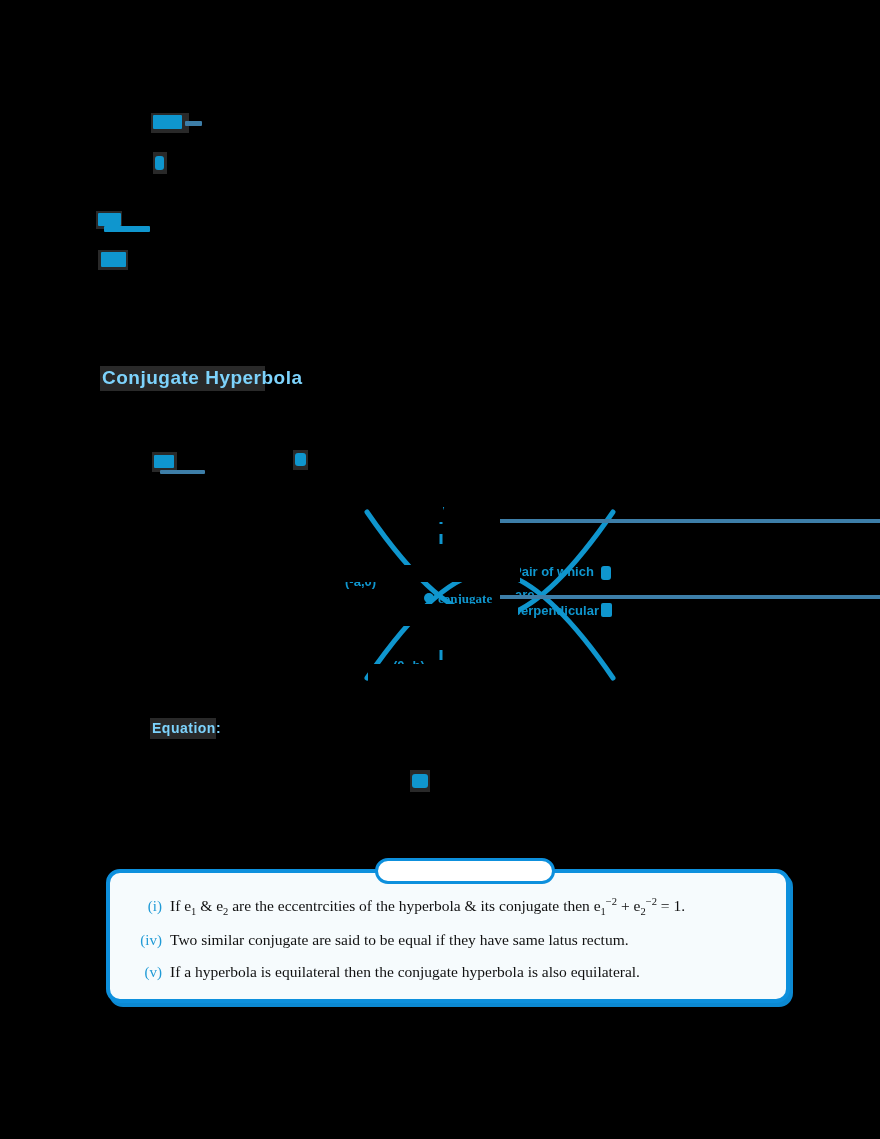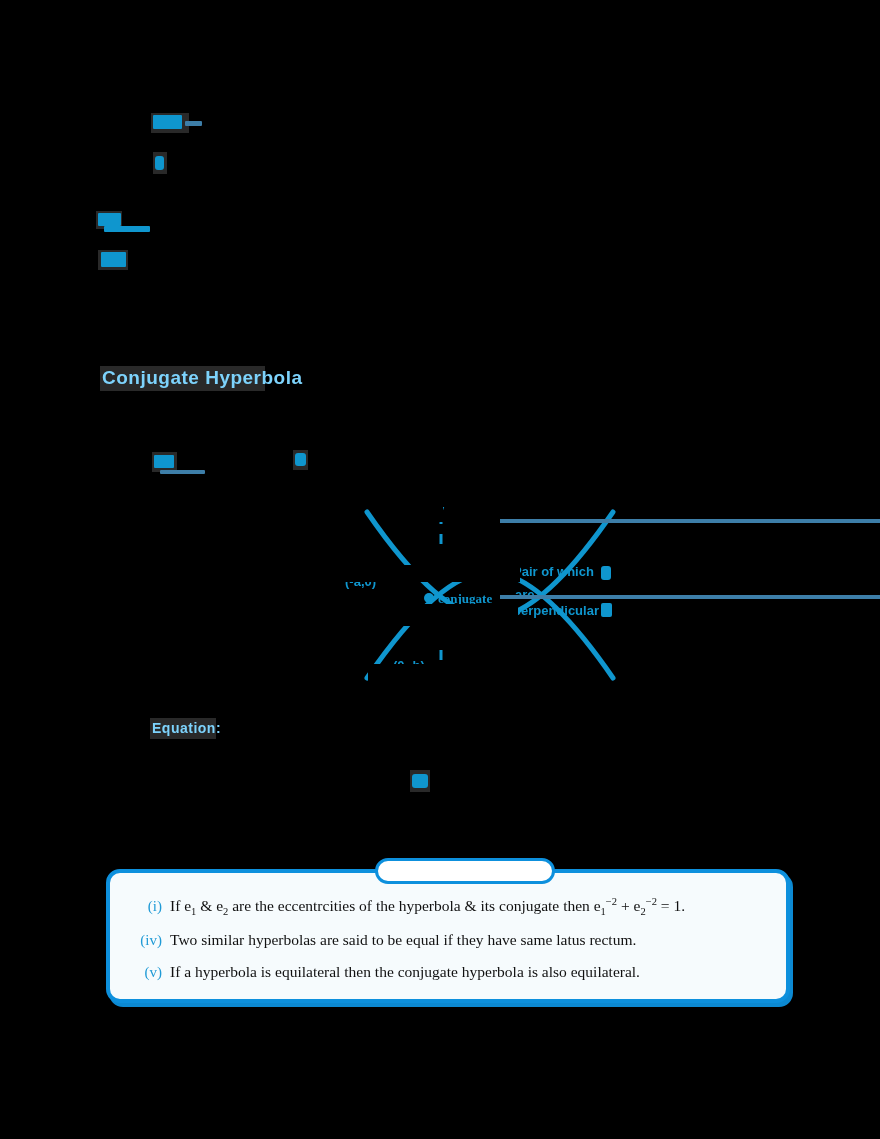--- a/index.html
+++ b/index.html
@@ -202,21 +202,21 @@
   </div>
 
   <div class="notebox">
     <ul class="note-list">
       <li class="note-item">
         <span class="note-num">(i)</span>
         <span class="note-text">If e<sub>1</sub> &amp; e<sub>2</sub> are the eccentrcities of the hyperbola &amp; its conjugate then e<sub>1</sub><sup>−2</sup> + e<sub>2</sub><sup>−2</sup> = 1.</span>
       </li>
       <li class="note-item">
         <span class="note-num">(iv)</span>
-        <span class="note-text">Two similar hyperbolas are said to be equal if they have same latus rectum.</span>
+        <span class="note-text">Two similar conjugate are said to be equal if they have same latus rectum.</span>
       </li>
       <li class="note-item">
         <span class="note-num">(v)</span>
         <span class="note-text">If a hyperbola is equilateral then the conjugate hyperbola is also equilateral.</span>
       </li>
     </ul>
   </div>
 
 </div>
 

